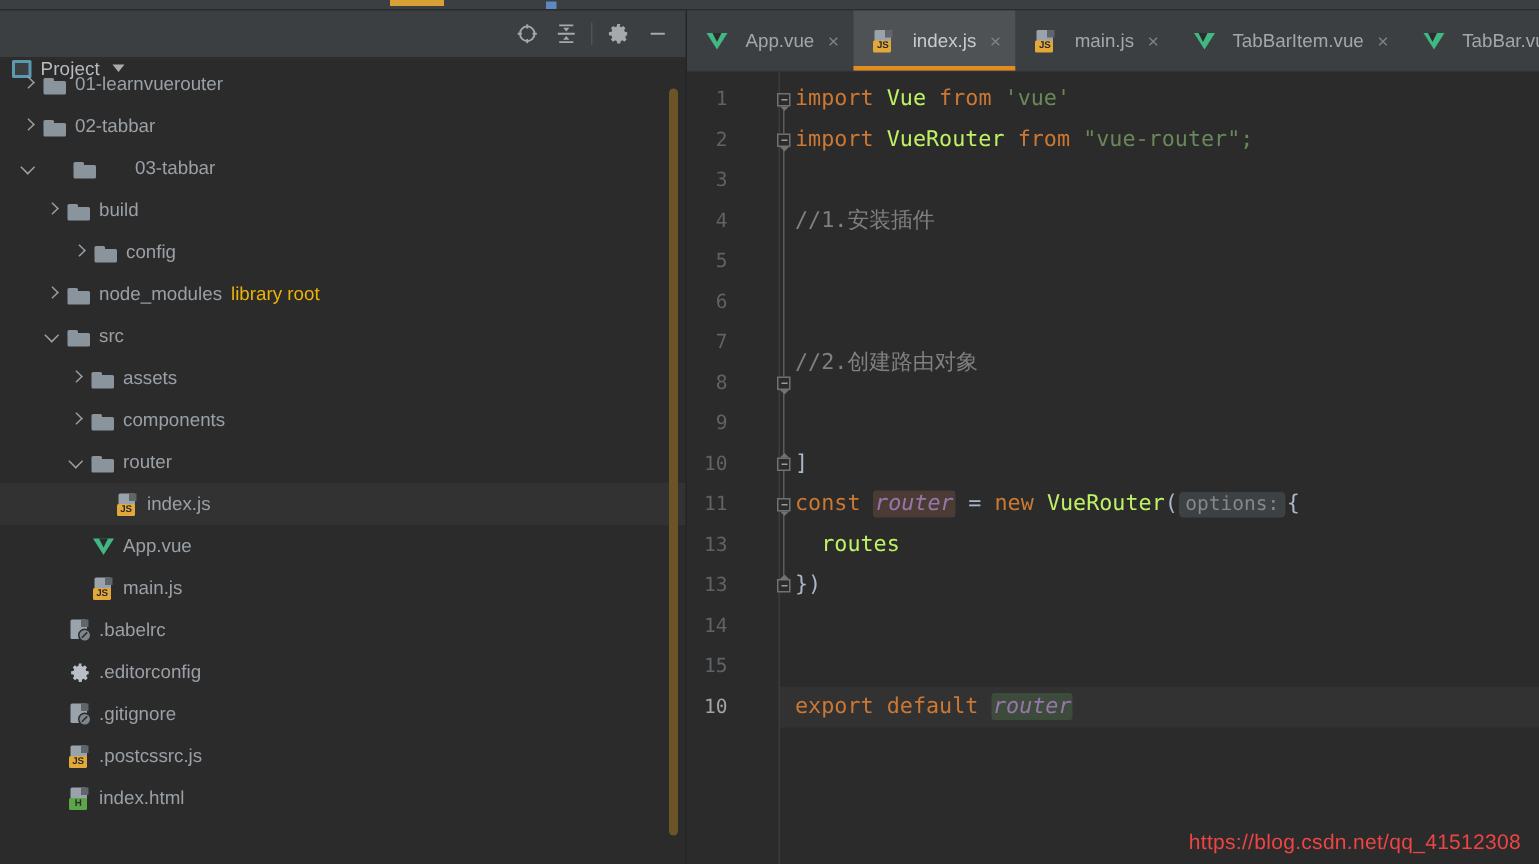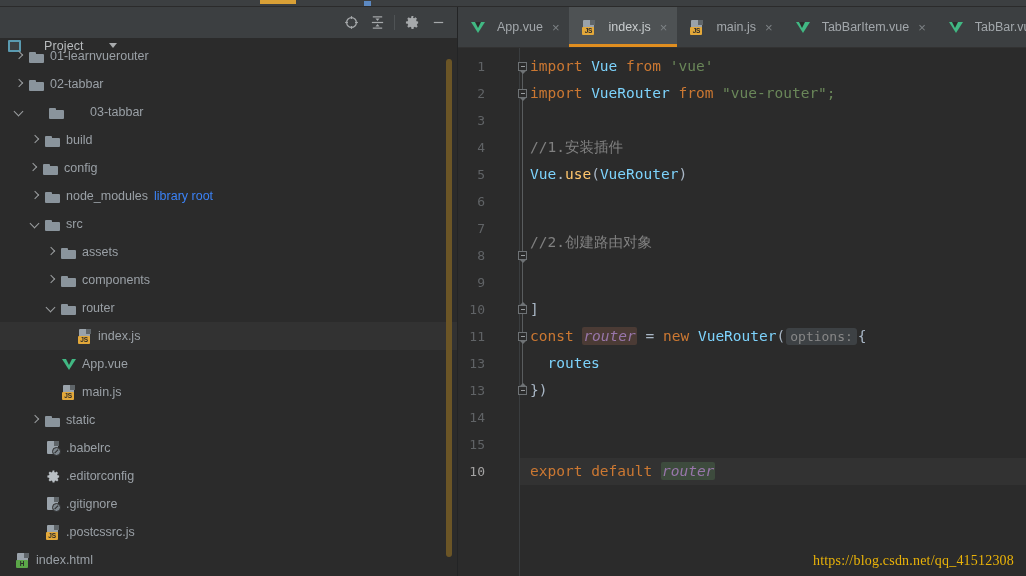--- a/index.html
+++ b/index.html
@@ -47,21 +47,21 @@
     border-right: 1px solid #232425;
   }
 
   .panel-header {
     height: 32px; flex: 0 0 32px;
     display: flex; align-items: center;
     background: #3c3f41;
     padding: 0 6px 0 8px;
     border-bottom: 1px solid #2b2b2b;
   }
-  .panel-title-group { display: flex; align-items: center; gap: 23px; margin-top: 46px; }
+  .panel-title-group { display: flex; align-items: center; gap: 6px; margin-top: 46px; }
   .panel-icon-sq {
     width: 13px; height: 12px;
     border: 2px solid #5a9ab0; background: #3c3f41;
     border-radius: 1px;
   }
   .panel-title {
     color: #b8bbbd; font-size: 12.5px; letter-spacing: .1px;
   }
   .panel-caret {
     width: 0; height: 0;
@@ -185,21 +185,21 @@
     width: 9px; height: 9px; border-radius: 50%;
     background: #7d868d; border: 1.5px solid #2b2b2b;
   }
   .ovl::after {
     content: "";
     position: absolute; left: 1.2px; top: 2.6px;
     width: 4.5px; height: 1.2px; background: #2b2b2b;
     transform: rotate(-45deg);
   }
   .tree-label { color: #9aa0a6; }
-  .tree-sub { color: #3b82f6; margin-left: 6px; }
+  .tree-sub { color: #eab308; margin-left: 6px; }
 
   
   .proj-scrollbar {
     position: absolute;
     right: 5px; top: 52px;
     width: 6px; height: 498px;
     background: #6b5526;
     border-radius: 3px;
   }
 
@@ -305,21 +305,21 @@
     background: #323232;
   }
   .code-line {
     position: absolute; left: 10px;
     height: 27px; line-height: 27px;
     font-family: "DejaVu Sans Mono", monospace;
     font-size: 14.5px;
     white-space: pre;
   }
   .k  { color: #cc7832; }             
-  .id { color: #7dd3fc; margin-top: 45px; }             
+  .id { color: #bef264; margin-top: 45px; }             
   .s  { color: #6a8759; }             
   .c  { color: #808080; }             
   .fn { color: #ffc66d; }             
   .p  { color: #a9b7c6; }             
   .var-decl {
     color: #9876aa; font-style: italic;
     background: #4b3b35; border-radius: 2px;
     padding: 1px 1px;
   }
   .var-use {
@@ -329,23 +329,23 @@
   }
   .inlay {
     color: #878787; font-size: 13px;
     background: #3d4144; border-radius: 3px;
     padding: 1px 4px; margin: 0 1px;
   }
 
   .watermark {
     position: absolute;
     right: 12px; bottom: 7px;
-    color: #eab308;
+    color: #ef4444;
     font-size: 14px;
-    font-family: Liberation Serif, serif;
+    font-family: Liberation Sans, sans-serif;
     letter-spacing: .2px;
   }
 </style>
 </head>
 <body>
 
 <div id="app">
 
   <div class="top-strip">
     <div class="tb-orange"></div>
@@ -410,21 +410,21 @@
           <div class="tree-row" style="padding-left: 14px; gap: 20px;">
             <span class="arrow down"></span>
             <span class="ico folder"></span>
             <span class="tree-label">03-tabbar</span>
           </div>
           <div class="tree-row" style="padding-left: 30px;">
             <span class="arrow right"></span>
             <span class="ico folder"></span>
             <span class="tree-label">build</span>
           </div>
-          <div class="tree-row" style="padding-left: 28px;">
+          <div class="tree-row" style="padding-left: 48px;">
             <span class="arrow right"></span>
             <span class="ico folder"></span>
             <span class="tree-label">config</span>
           </div>
           <div class="tree-row" style="padding-left: 30px;">
             <span class="arrow right"></span>
             <span class="ico folder"></span>
             <span class="tree-label">node_modules</span>
             <span class="tree-sub">library root</span>
           </div>
@@ -463,25 +463,20 @@
             <span class="tree-label">App.vue</span>
           </div>
           <div class="tree-row" style="padding-left: 46px;">
             <span class="arrow none"></span>
             <span class="ico">
               <span class="doc"></span>
               <span class="doc-fold"></span>
               <span class="badge js">JS</span>
             </span>
             <span class="tree-label">main.js</span>
-          </div>
-          <div class="tree-row" style="padding-left: 30px;">
-            <span class="arrow right"></span>
-            <span class="ico folder"></span>
-            <span class="tree-label">static</span>
           </div>
           <div class="tree-row" style="padding-left: 30px;">
             <span class="arrow none"></span>
             <span class="ico">
               <span class="doc"></span>
               <span class="doc-fold"></span>
               <span class="ovl"></span>
             </span>
             <span class="tree-label">.babelrc</span>
           </div>
@@ -506,21 +501,21 @@
           </div>
           <div class="tree-row" style="padding-left: 30px;">
             <span class="arrow none"></span>
             <span class="ico">
               <span class="doc"></span>
               <span class="doc-fold"></span>
               <span class="badge js">JS</span>
             </span>
             <span class="tree-label">.postcssrc.js</span>
           </div>
-          <div class="tree-row" style="">
+          <div class="tree-row" style="padding-left: 30px;">
             <span class="arrow none"></span>
             <span class="ico">
               <span class="doc"></span>
               <span class="doc-fold"></span>
               <span class="badge html">H</span>
             </span>
             <span class="tree-label">index.html</span>
           </div>
           <div class="tree-row" style="padding-left: 30px;"></div>
         </div>
@@ -603,21 +598,20 @@
                 <span class="tip"></span>
               </div>
             </div>
           </div>
         <div class="code-surface" id="code-surface">
             <div class="current-line-hl" style="top: 410px;"></div>
             <div class="code-line" style="top: 5px;"><span class="k">import</span> <span class="id">Vue</span> <span class="k">from</span> <span class="s">'vue'</span></div>
             <div class="code-line" style="top: 32px;"><span class="k">import</span> <span class="id">VueRouter</span> <span class="k">from</span> <span class="s">"vue-router";</span></div>
             <div class="code-line" style="top: 59px;"></div>
             <div class="code-line" style="top: 86px;"><span class="c">//1.安装插件</span></div>
-            <div class="code-line" style="top: 113px;"><span class="id">Vue</span><span class="p">.</span><span class="fn">use</span><span class="p">(</span><span class="id">VueRouter</span><span class="p">)</span></div>
             <div class="code-line" style="top: 140px;"></div>
             <div class="code-line" style="top: 181px;"><span class="c">//2.创建路由对象</span></div>
             <div class="code-line" style="top: 221px;"></div>
             <div class="code-line" style="top: 248px;"><span class="p">]</span></div>
             <div class="code-line" style="top: 275px;"><span class="k">const</span> <span class="var-decl">router</span> <span class="p">=</span> <span class="k">new</span> <span class="id">VueRouter</span><span class="p">(</span><span class="inlay">options:</span><span class="p">{</span></div>
             <div class="code-line" style="top: 302px;">&nbsp;&nbsp;<span class="id">routes</span></div>
             <div class="code-line" style="top: 329px;"><span class="p">})</span></div>
             <div class="code-line" style="top: 356px;"></div>
             <div class="code-line" style="top: 410px;"><span class="k">export</span> <span class="k">default</span> <span class="var-use">router</span></div>
           </div>

